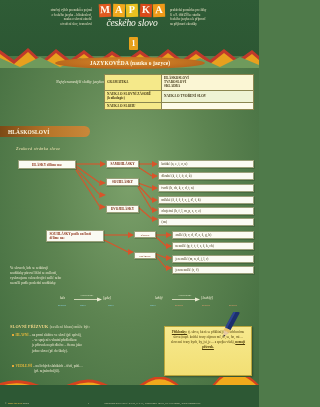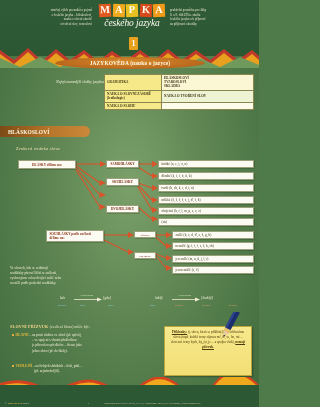--- a/index.html
+++ b/index.html
@@ -107,21 +107,21 @@
     </div>
 
     <div class="logo">
       <div class="logo-row">
         <div class="sq" style="background:#e05a20;transform:rotate(-3deg);">M</div>
         <div class="sq" style="background:#f0a81c;transform:rotate(2deg);">A</div>
         <div class="sq" style="background:#e8c020;transform:rotate(-2deg);">P</div>
         <div class="sq" style="background:#d94a1a;transform:rotate(3deg);">K</div>
         <div class="sq" style="background:#ef9a18;transform:rotate(-2deg);">A</div>
       </div>
-      <div class="logo-sub">českého jazyka</div>
+      <div class="logo-sub">českého slovo</div>
       <div class="logo-one">1</div>
     </div>
 
     <div class="hdr-col hdr-right">
       <div>praktická pomůcka pro žáky</div>
       <div>8. a 9. tříd ZŠ ke studiu</div>
       <div>českého jazyka a k přípravě</div>
       <div>na přijímací zkoušky</div>
     </div>
   </div>

